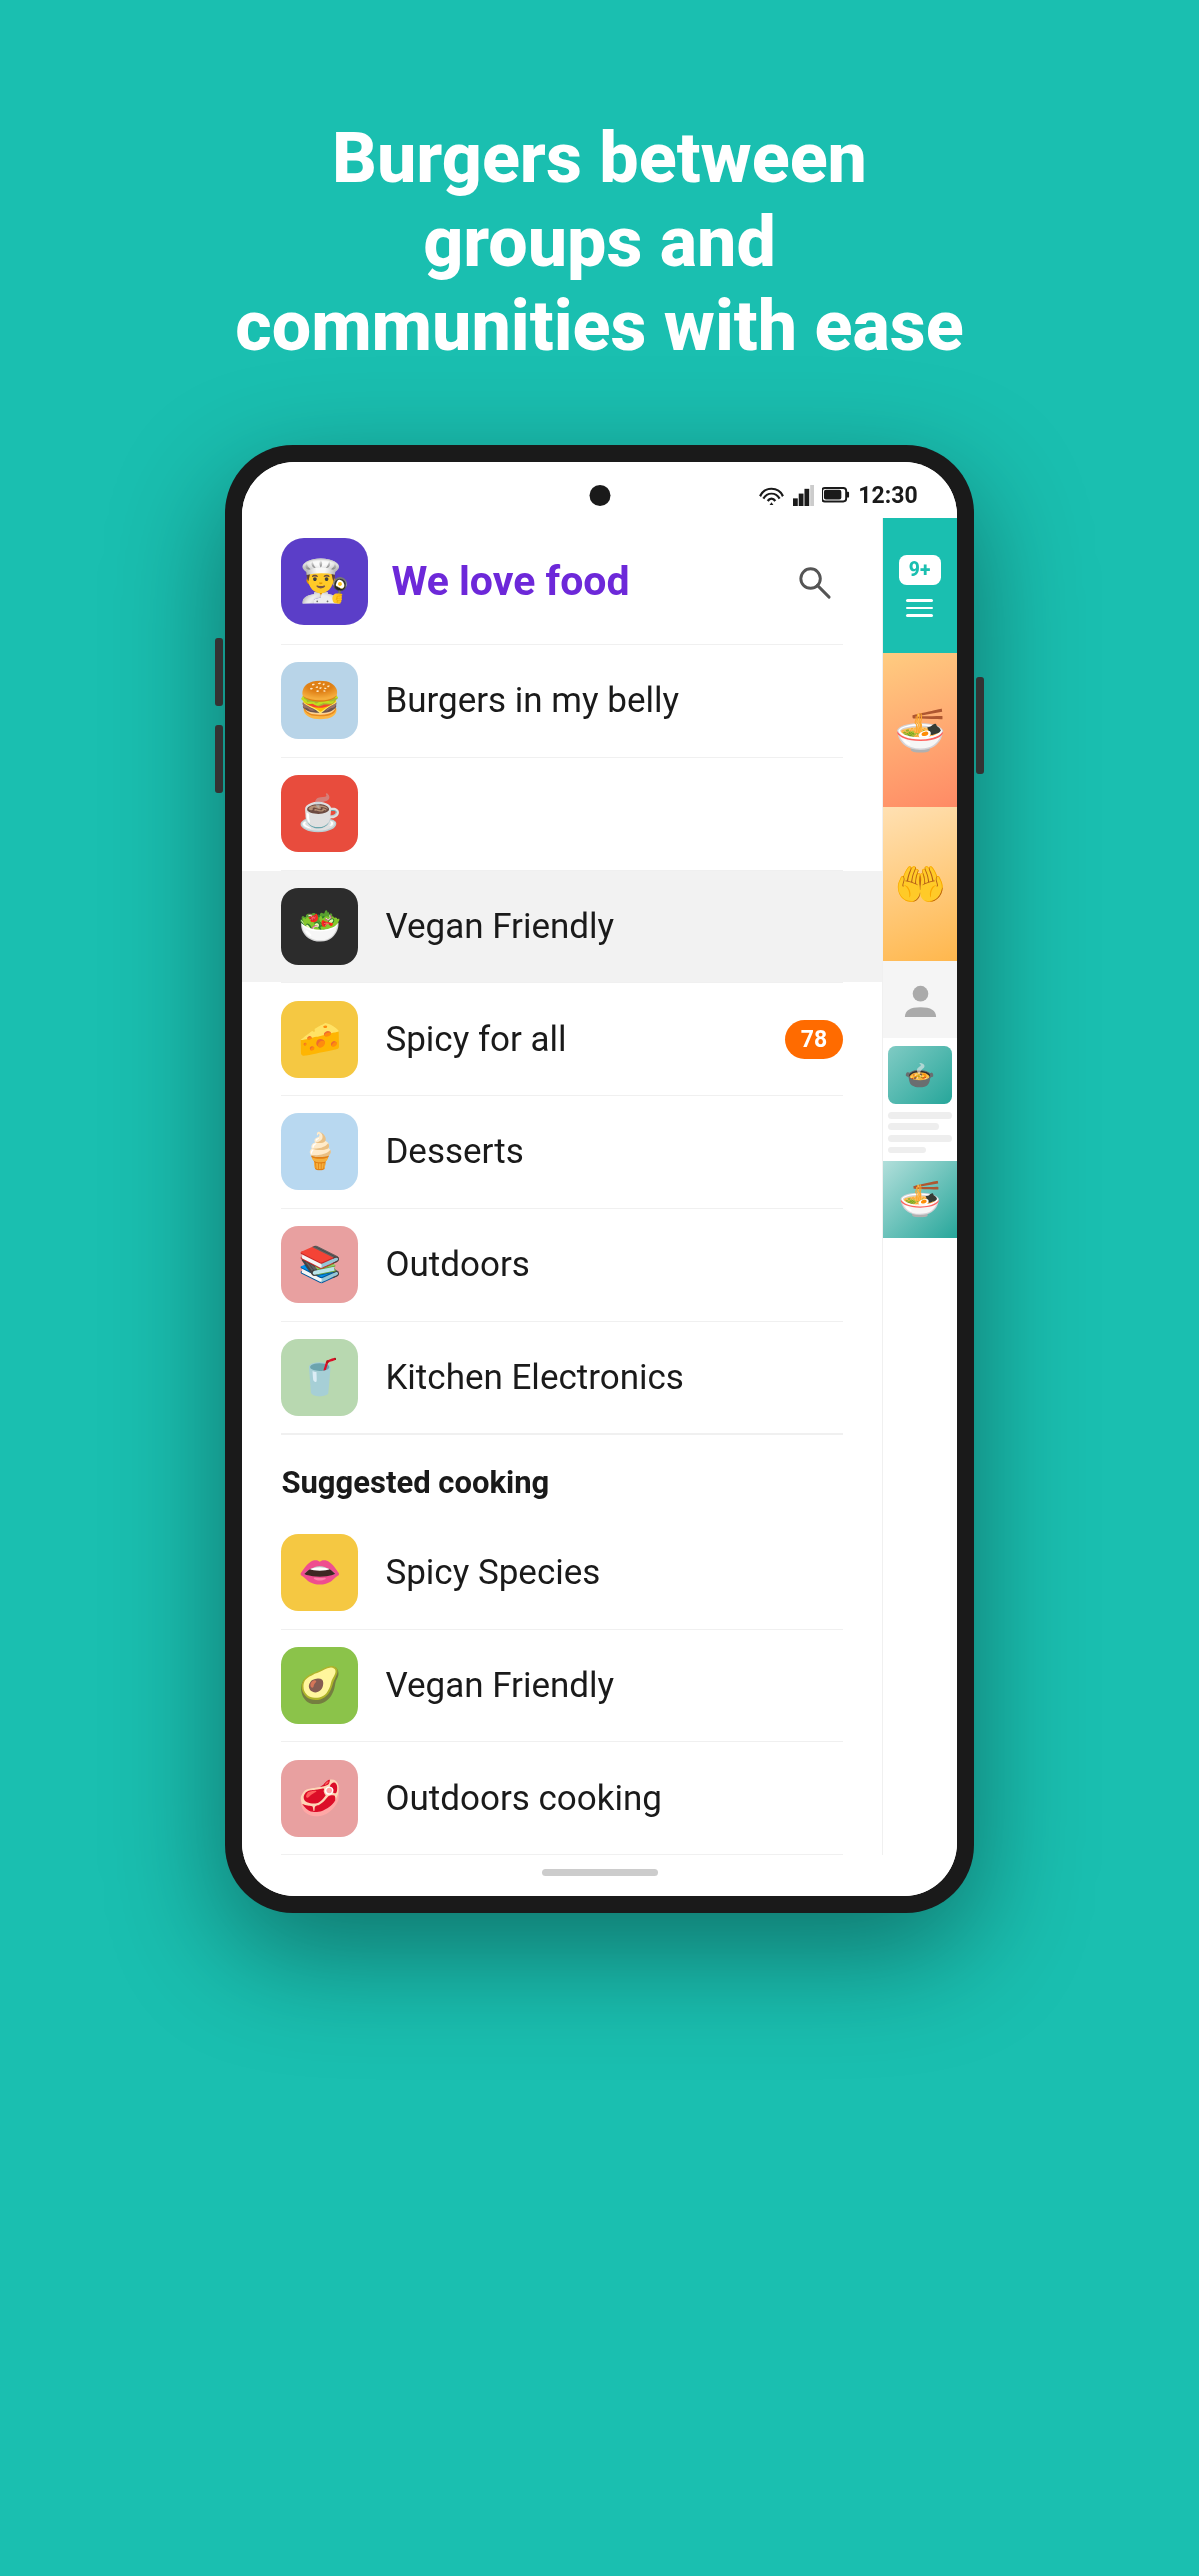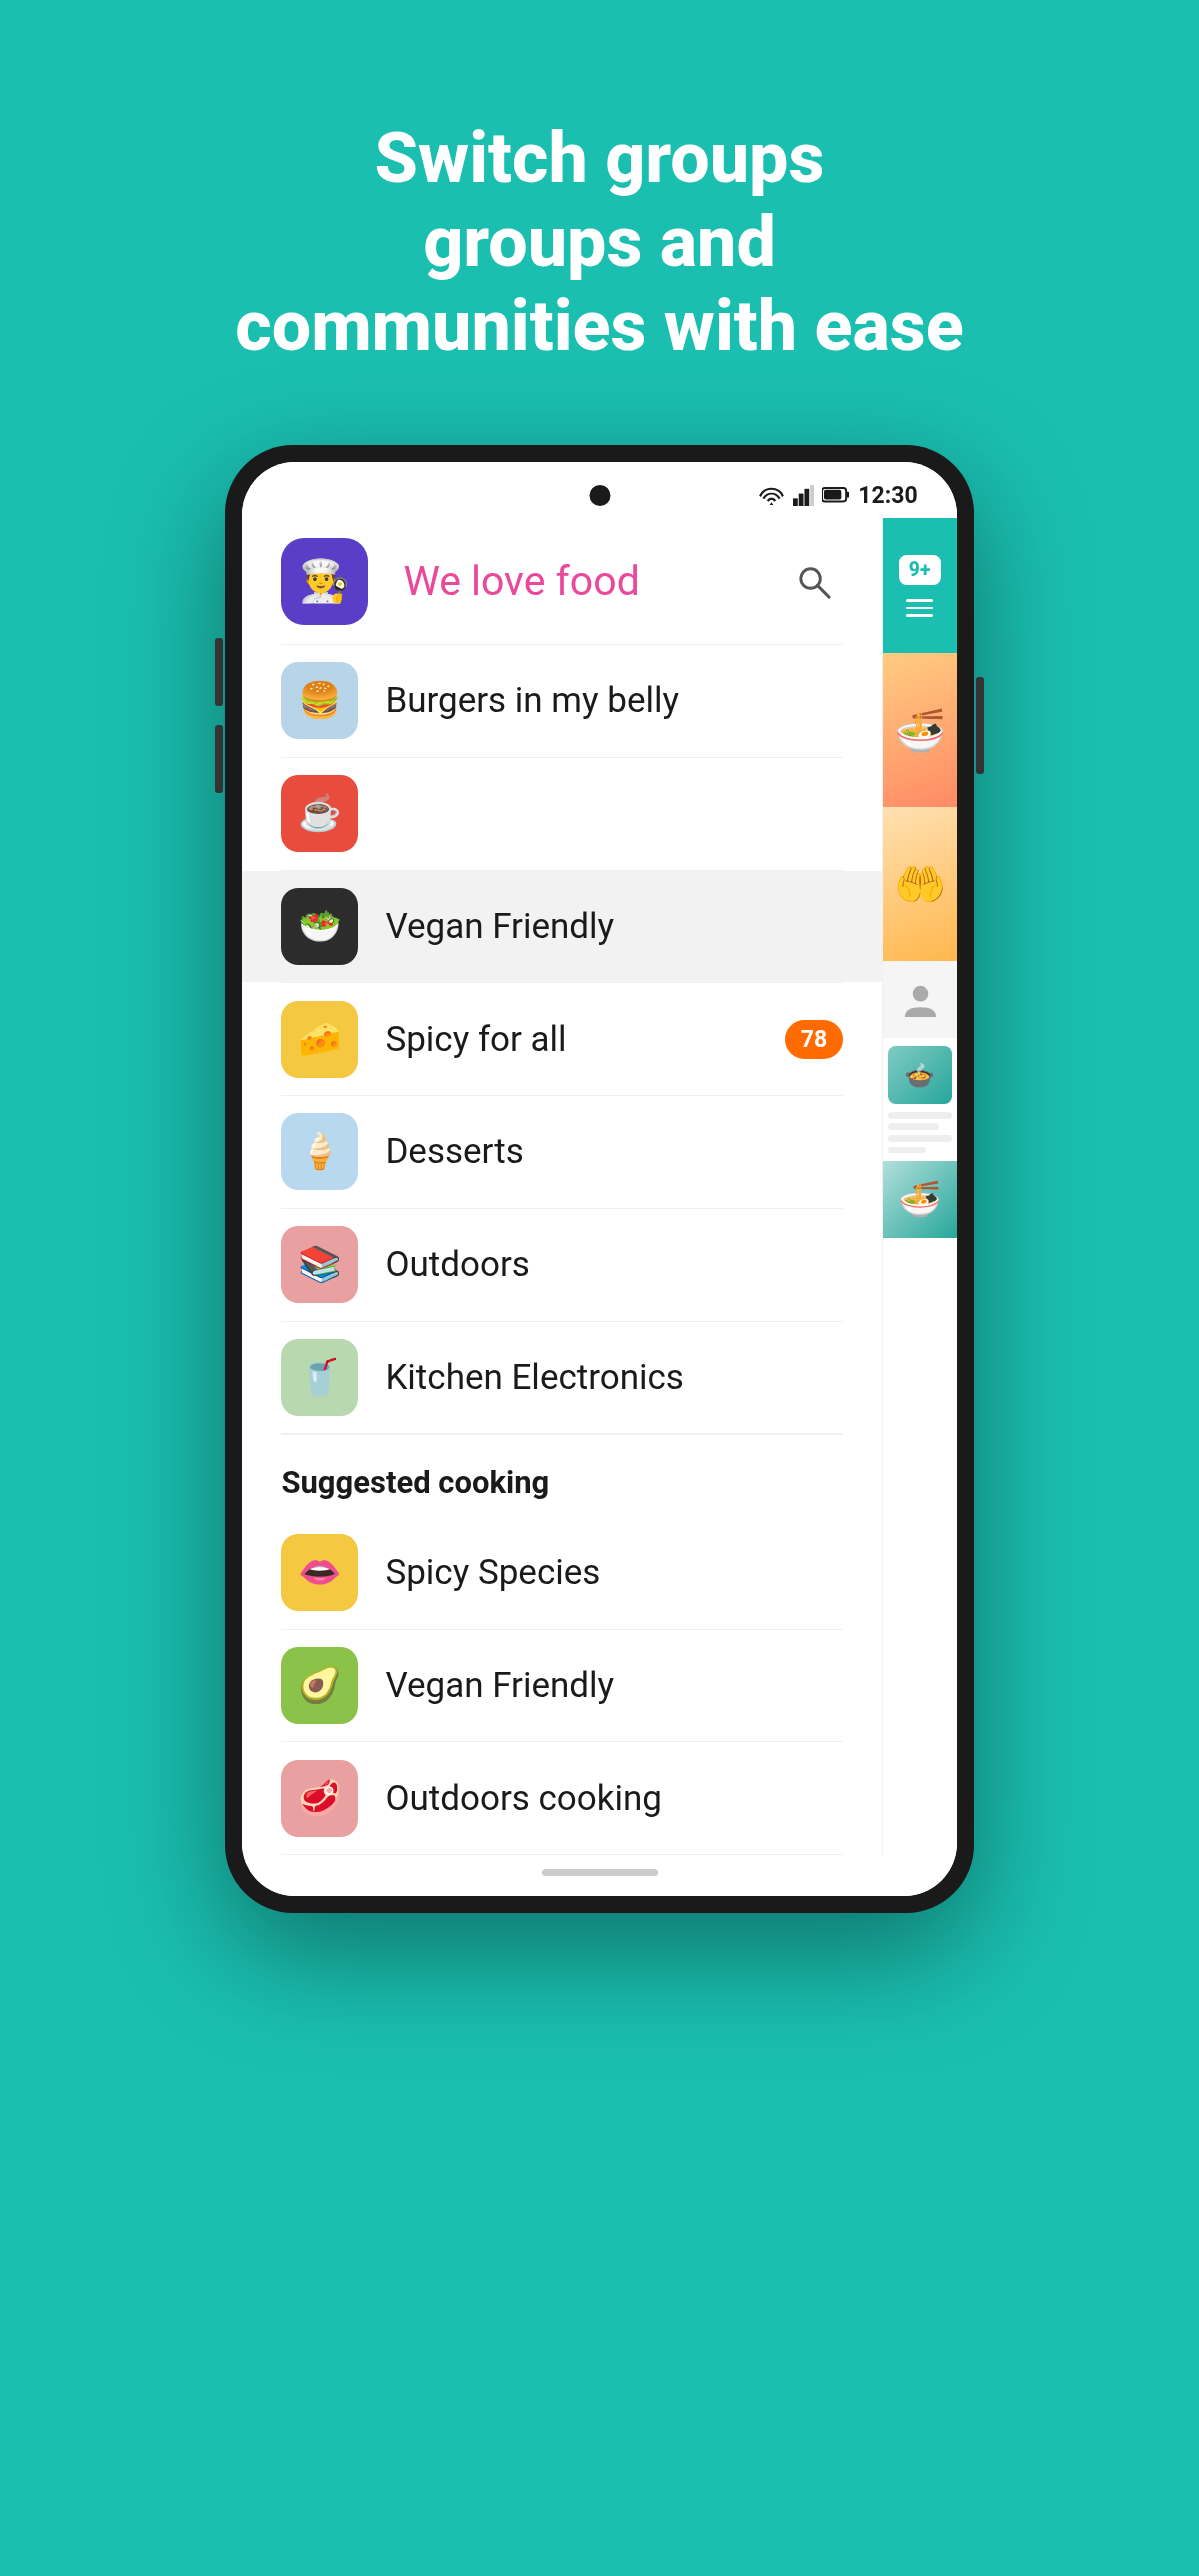--- a/index.html
+++ b/index.html
@@ -98,23 +98,23 @@
       background: #5B3EC8;
       display: flex;
       align-items: center;
       justify-content: center;
       font-size: 39px;
       flex-shrink: 0;
     }
 
     .group-title {
       font-size: 41px;
-      font-weight: 400;
-      color: #ec4899;
-      margin-left: 35px;
+      font-weight: 700;
+      color: #6d28d9;
+      margin-left: 23px;
       flex: 1;
     }
 
     .search-icon-btn {
       width: 58px;
       height: 58px;
       display: flex;
       align-items: center;
       justify-content: center;
     }
@@ -246,21 +246,21 @@
       background: white;
       overflow: hidden;
       border-left: 1px solid #f0f0f0;
     }
   </style>
 </head>
 <body>
 
 <div>
   <div class="hero-text">
-    <span>Switch groups</span><br>
+    <span>Burgers between</span><br>
     <span>groups and</span><br>
     <span>communities with ease</span>
   </div>
 </div>
 
 <div class="phone-wrapper">
   <div class="phone-frame">
 
     <div class="phone-button vol-up"></div>
     <div class="phone-button vol-down"></div>

